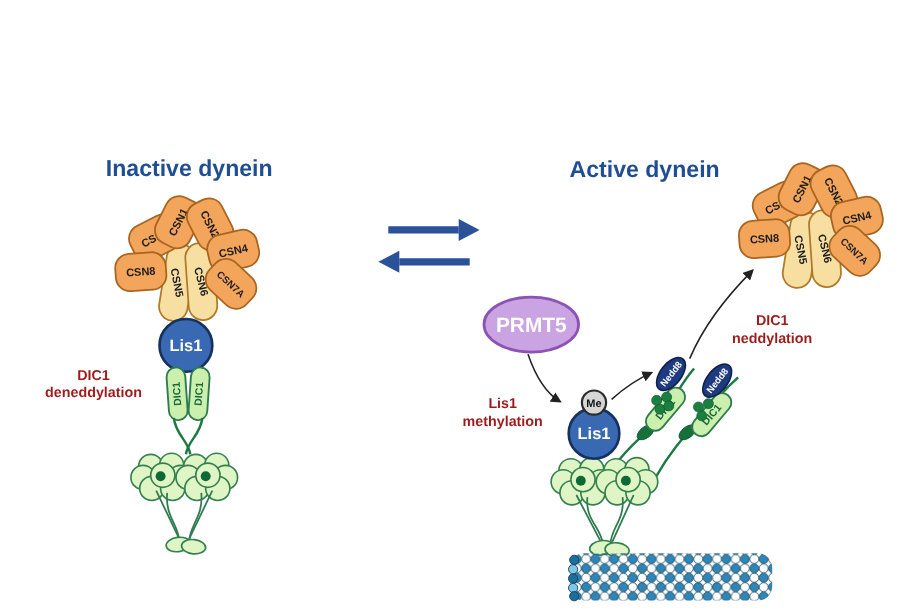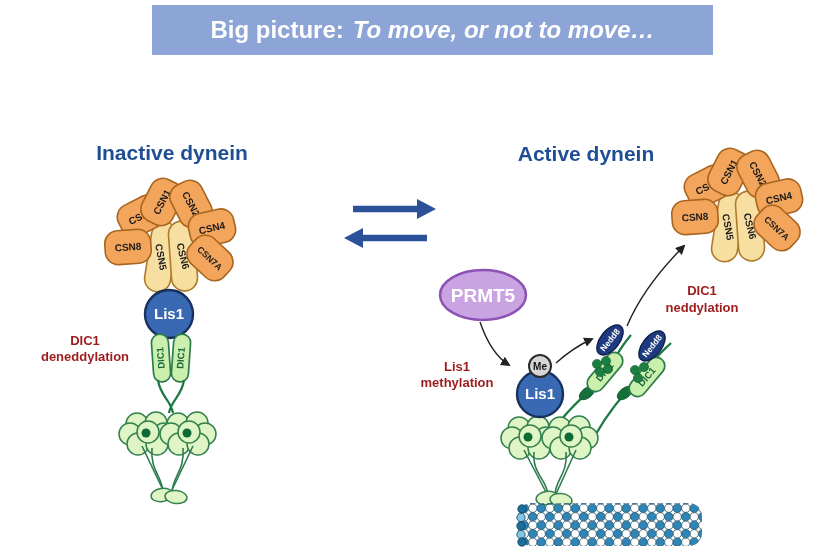--- a/index.html
+++ b/index.html
@@ -30,24 +30,20 @@
   .nedd8t{font-size:8.5px;font-weight:bold;fill:#fff;text-anchor:middle;}
   .blk-arrow{stroke:#222;stroke-width:1.4;fill:none;}
   .eq{stroke:#2B5199;stroke-width:6.5;}
   .eqhead{fill:#2B5199;}
 </style>
 </head>
 <body>
 
 <div class="stage">
 
-  <div class="banner">
-    <span>Big picture:</span>
-    <span class="quote">To move, or not to move…</span>
-  </div>
 
   <svg width="819" height="559" viewBox="0 0 819 559">
     <defs>
       <marker id="ah" viewBox="0 0 10 10" refX="8" refY="5" markerWidth="7" markerHeight="7" orient="auto-start-reverse">
         <path d="M0,0 L10,5 L0,10 z" fill="#222"></path>
       </marker>
       <pattern id="mtp" width="17" height="17" x="520" y="504" patternUnits="userSpaceOnUse">
         <circle cx="4.25" cy="4.25" r="4.1" fill="#2E86B8" stroke="#1d4e66" stroke-width="0.8"></circle>
         <circle cx="12.75" cy="4.25" r="4.1" fill="#ffffff" stroke="#1d4e66" stroke-width="0.8"></circle>
         <circle cx="4.25" cy="12.75" r="4.1" fill="#ffffff" stroke="#1d4e66" stroke-width="0.8"></circle>

